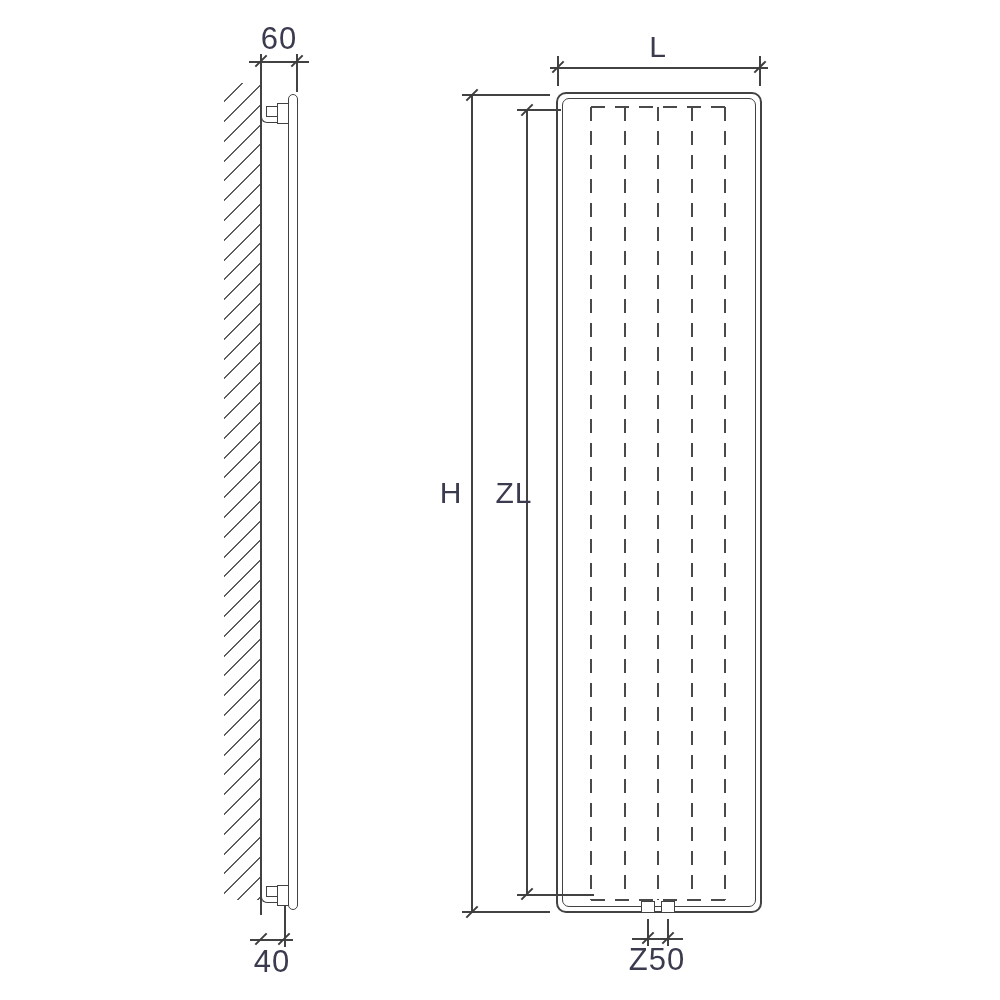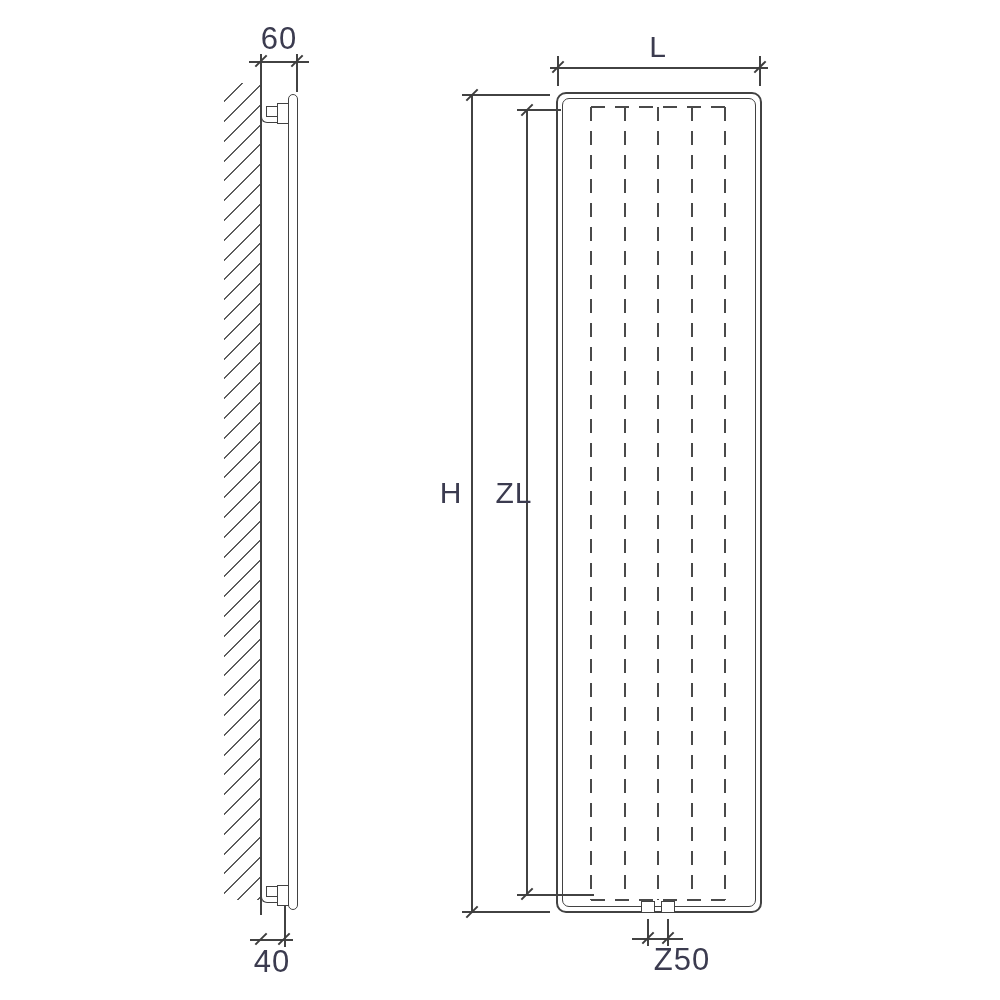--- a/index.html
+++ b/index.html
@@ -134,17 +134,17 @@
       <div class="tick" style="left:519px;top:893px;"></div>
       <div class="dimlabel" style="left:487px;top:478px;width:42px;font-size:30px;margin-left:6px;">ZL</div>
     </div>
 
     <div>
       <div class="vline thinv" style="left:647px;top:919px;height:27px;"></div>
       <div class="vline thinv" style="left:667px;top:919px;height:27px;"></div>
       <div class="hline thin" style="left:632px;top:938px;width:51px;"></div>
       <div class="tick" style="left:640px;top:937px;"></div>
       <div class="tick" style="left:660px;top:937px;"></div>
-      <div class="dimlabel" style="left:642px;top:944px;width:80px;">Z50</div>
+      <div class="dimlabel" style="left:617px;top:944px;width:80px;">Z50</div>
     </div>
   </div>
 
 </div>
 
 </body></html>

